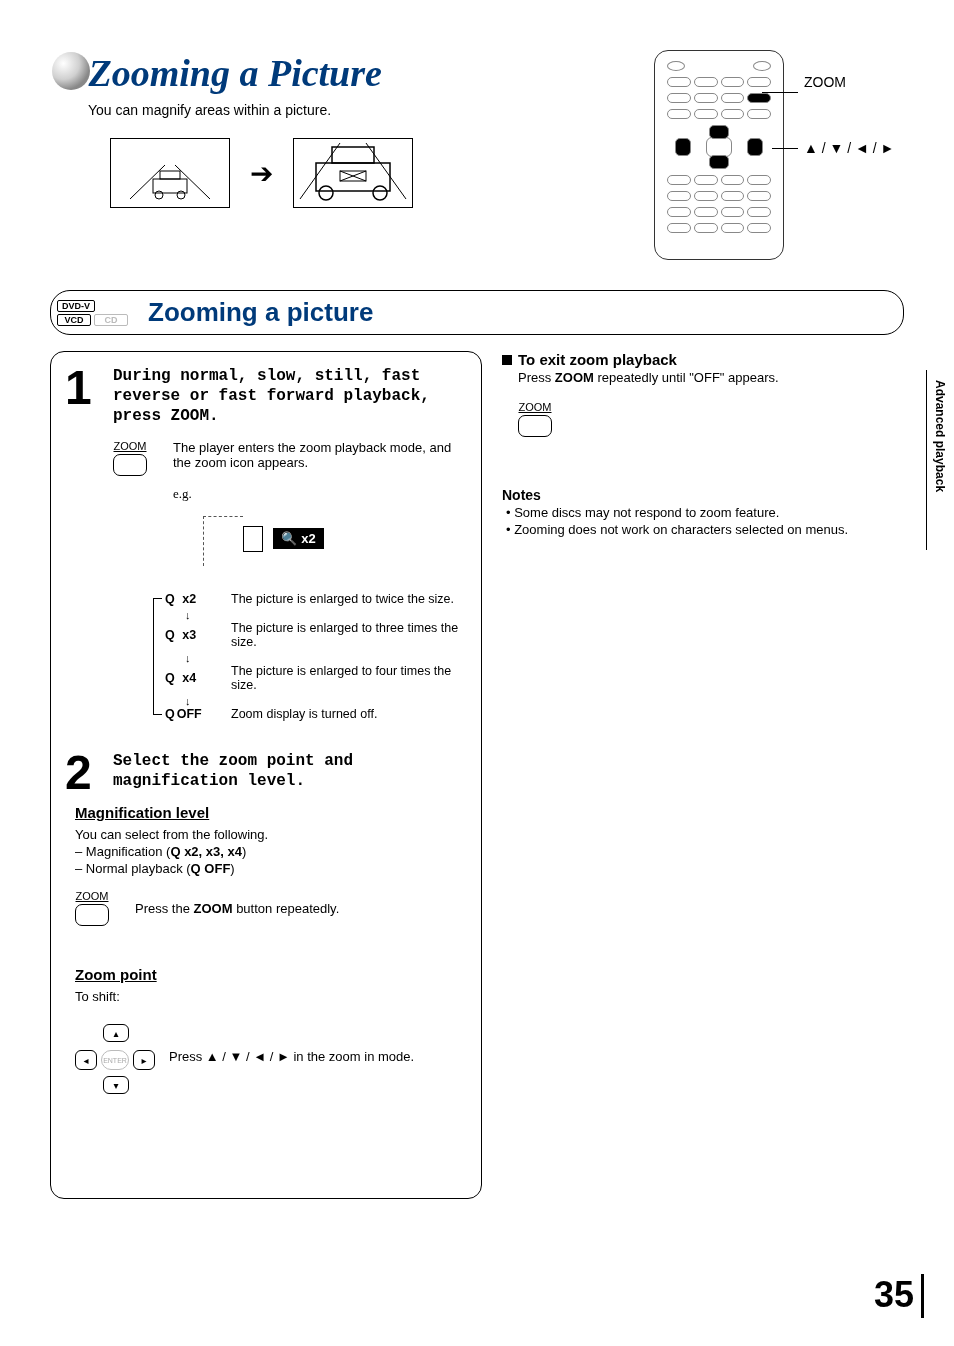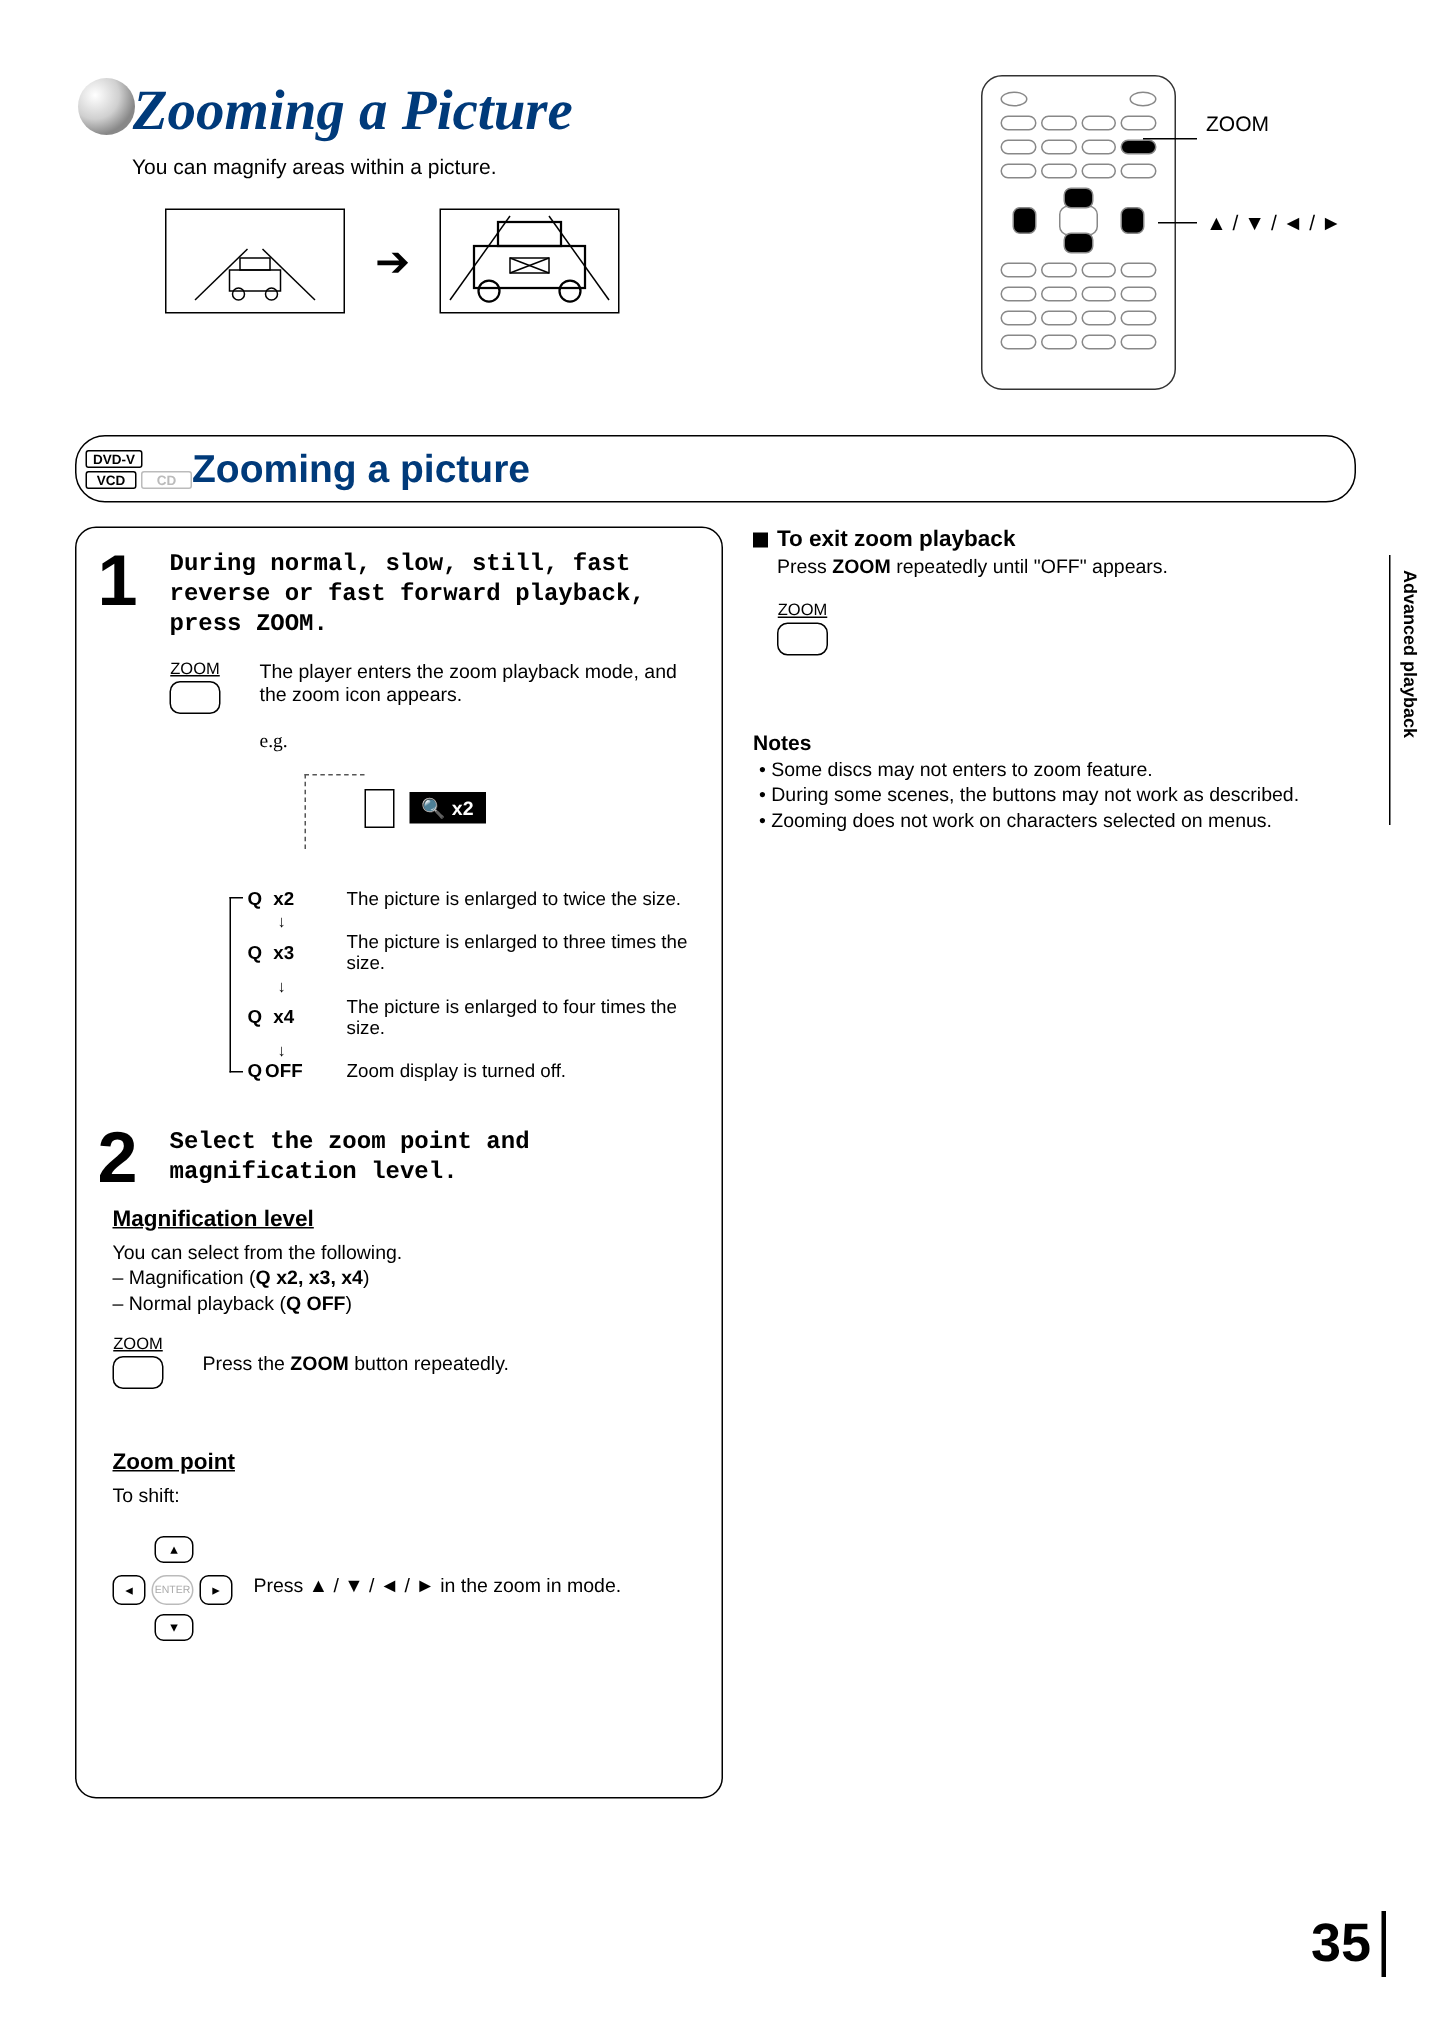--- a/index.html
+++ b/index.html
@@ -156,21 +156,21 @@
     background:#000;
   }
 
   
   .section-bar {
     border: 1px solid #000;
     border-radius: 20px;
     padding: 6px 14px 6px 6px;
     display: flex;
     align-items: center;
-    gap: 0;
+    gap: 20px;
     margin-bottom: 16px;
   }
   .badges {
     display: flex;
     flex-direction: column;
     gap: 2px;
   }
   .badge-row { display:flex; gap:3px; }
   .badge {
     font-size: 9px;
@@ -569,22 +569,21 @@
 
       <div style="margin:16px 0 0 16px">
         <span class="btn-draw">
           <span class="cap">ZOOM</span>
           <span class="shape"></span>
         </span>
       </div>
 
       <div class="notes-h">Notes</div>
       <ul class="notes-list">
-        <li>Some discs may not enters to zoom feature.</li>
-        <li>During some scenes, the buttons may not work as described.</li>
+        <li>Some discs may not respond to zoom feature.</li>
         <li>Zooming does not work on characters selected on menus.</li>
       </ul>
     </div>
   </div>
 
   <div class="side-tab">
     <div class="side-tab-text">Advanced playback</div>
   </div>
 
   <div class="page-number">35</div>

